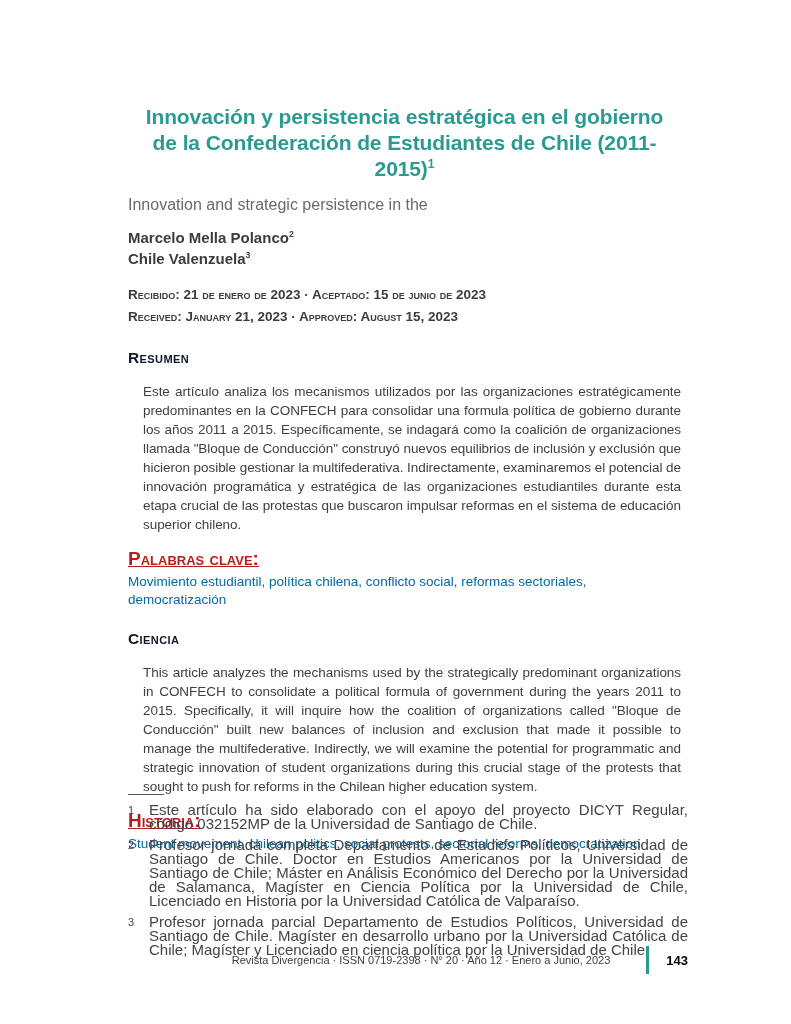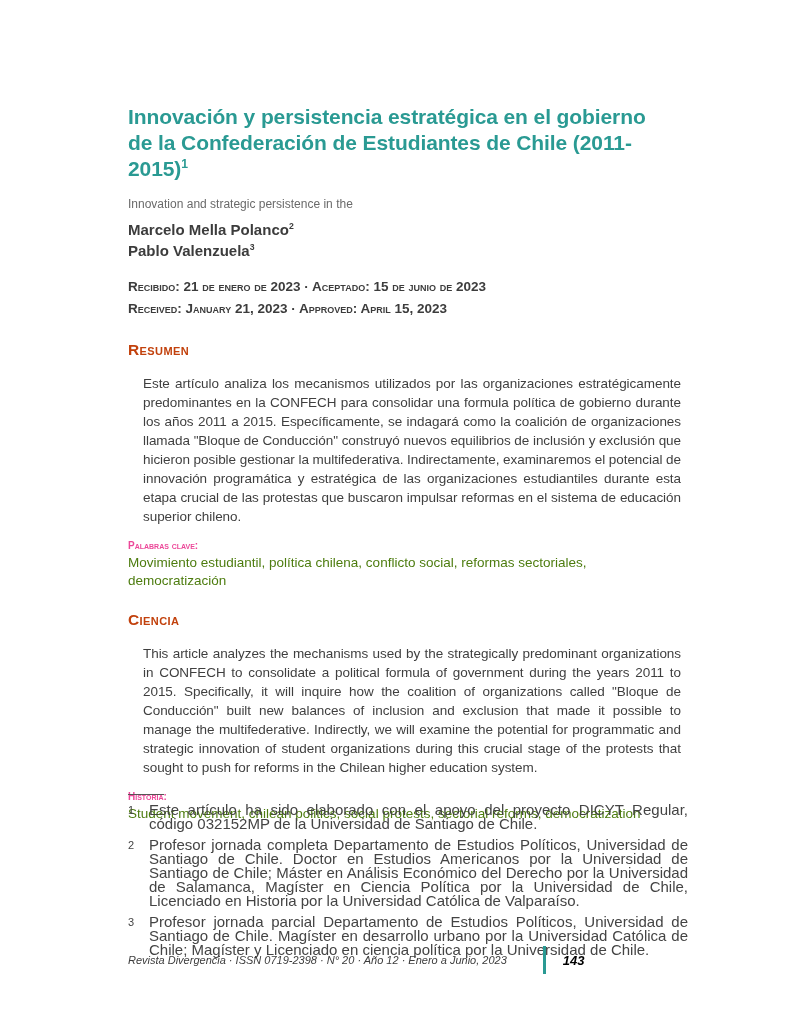--- a/index.html
+++ b/index.html
@@ -23,68 +23,70 @@
     vertical-align: super;
     line-height: 0;
   }
   .title {
     color: #2a9a93;
     font-size: 21px;
     font-weight: 700;
     line-height: 26px;
     letter-spacing: -0.1px;
     margin: 0 0 12px 0;
+    text-align: center;
   }
   .subtitle {
     color: #6a6a6a;
-    font-size: 12px;
+    font-size: 16px;
     font-weight: 400;
     line-height: 21px;
-    margin: 0 0 4px 0;
+    margin: 0 0 12px 0;
   }
   .authors {
     color: #3c3c3c;
     font-size: 15px;
     font-weight: 700;
     line-height: 21px;
     margin: 0 0 15px 0;
   }
   .dates {
     color: #3c3c3c;
     font-size: 13.5px;
     font-weight: 600;
     font-variant: small-caps;
     line-height: 22px;
     margin: 0 0 18px 0;
   }
   .section-heading {
-    color: #c2410c;
+    color: #0f172a;
     font-size: 15.5px;
     font-weight: 700;
     font-variant: small-caps;
     letter-spacing: 0.4px;
     margin: 21px 0 0 0;
   }
   .body-par {
     color: #3f3f3f;
     font-size: 13.5px;
     line-height: 19px;
     text-align: justify;
     letter-spacing: -0.05px;
     margin: 15px 0 0 15px;
   }
   .kw-label {
-    color: #ec4899;
-    font-size: 10px;
+    color: #b91c1c;
+    font-size: 19px;
     font-weight: 700;
     font-variant: small-caps;
     margin: 14px 0 0 0;
+    text-decoration: underline;
   }
   .kw-text {
-    color: #4d7c0f;
+    color: #0369a1;
     font-size: 13.5px;
     line-height: 18px;
     margin: 3px 0 0 0;
   }
   .footnotes {
     position: absolute;
     left: 128px;
     top: 794px;
     width: 560px;
   }
@@ -112,22 +114,21 @@
     text-align: justify;
   }
   .footer {
     position: absolute;
     left: 128px;
     right: 103px;
     top: 944px;
     height: 32px;
     display: flex;
     align-items: center;
-    justify-content: flex-start;
-    font-style: italic;
+    justify-content: flex-end;
   }
   .footer-text {
     color: #3c3c3c;
     font-size: 11px;
   }
   .footer-bar {
     width: 3px;
     height: 28px;
     background: #2a9a93;
     margin-left: 36px;
@@ -149,26 +150,26 @@
       <span>Innovación y persistencia estratégica en el gobierno</span><br>
       <span>de la Confederación de Estudiantes de Chile (2011-2015)</span><sup>1</sup>
     </h1>
 
     <div class="subtitle">
       <span>Innovation and strategic persistence in the</span><br>
     </div>
 
     <div class="authors">
       <div><span>Marcelo Mella Polanco</span><sup>2</sup></div>
-      <div><span>Pablo Valenzuela</span><sup>3</sup></div>
+      <div><span>Chile Valenzuela</span><sup>3</sup></div>
     </div>
 
     <div class="dates">
       <div>Recibido: 21 de enero de 2023 · Aceptado: 15 de junio de 2023</div>
-      <div>Received: January 21, 2023 · Approved: April 15, 2023</div>
+      <div>Received: January 21, 2023 · Approved: August 15, 2023</div>
     </div>
 
     <h2 class="section-heading">Resumen</h2>
     <p class="body-par">Este artículo analiza los mecanismos utilizados por las organizaciones estratégicamente predominantes en la CONFECH para consolidar una formula política de gobierno durante los años 2011 a 2015. Específicamente, se indagará como la coalición de organizaciones llamada "Bloque de Conducción" construyó nuevos equilibrios de inclusión y exclusión que hicieron posible gestionar la multifederativa. Indirectamente, examinaremos el potencial de innovación programática y estratégica de las organizaciones estudiantiles durante esta etapa crucial de las protestas que buscaron impulsar reformas en el sistema de educación superior chileno.</p>
 
     <div class="kw-label">Palabras clave:</div>
     <div class="kw-text">Movimiento estudiantil, política chilena, conflicto social, reformas sectoriales, democratización</div>
 
     <h2 class="section-heading">Ciencia</h2>
     <p class="body-par">This article analyzes the mechanisms used by the strategically predominant organizations in CONFECH to consolidate a political formula of government during the years 2011 to 2015. Specifically, it will inquire how the coalition of organizations called "Bloque de Conducción" built new balances of inclusion and exclusion that made it possible to manage the multifederative. Indirectly, we will examine the potential for programmatic and strategic innovation of student organizations during this crucial stage of the protests that sought to push for reforms in the Chilean higher education system.</p>

